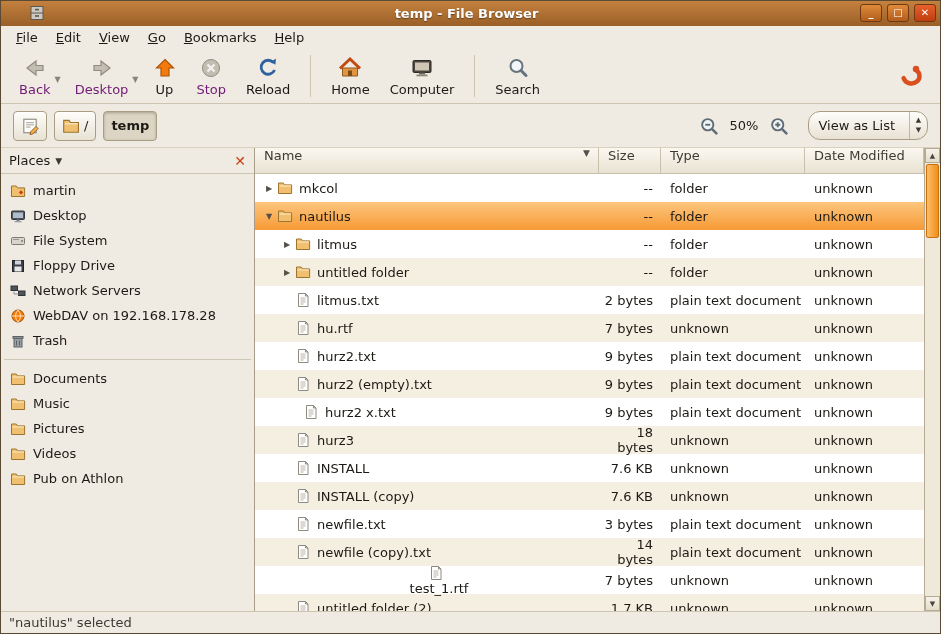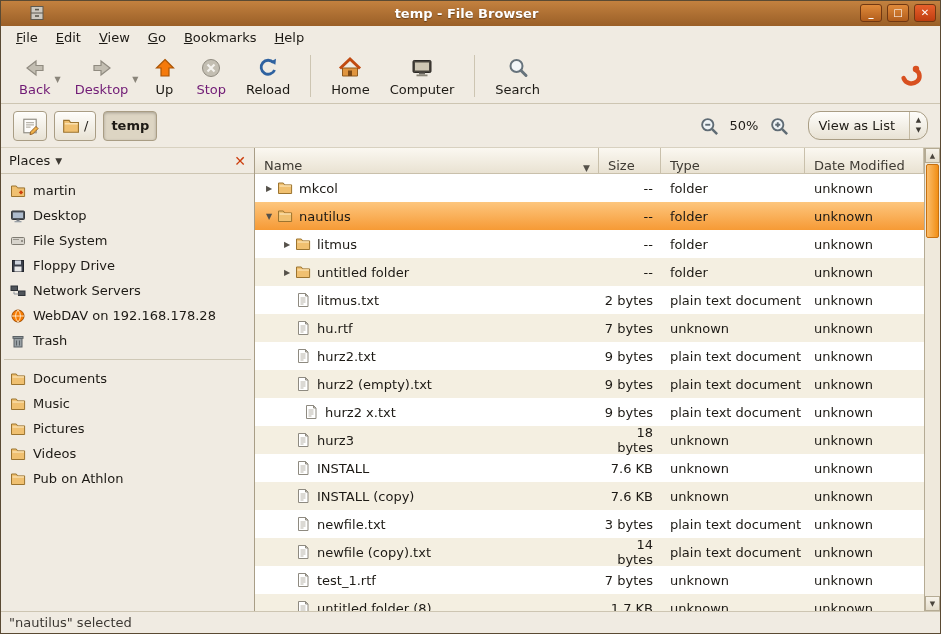--- a/index.html
+++ b/index.html
@@ -51,21 +51,21 @@
   .places-header{height:26px;flex:0 0 auto;display:flex;align-items:center;gap:5px;padding:0 8px;border-bottom:1px solid #cdc5b2;}
   .places-arrow{font-size:9px;color:#3e3a33;}
   .places-close{margin-left:auto;color:#cc3d0c;font-weight:bold;font-size:14px;}
   .side-list{flex:1;overflow:hidden;padding-top:4px;}
   .side-item{height:25px;display:flex;align-items:center;gap:7px;padding-left:9px;}
   .side-icon{width:16px;height:16px;flex:0 0 auto;}
   .side-sep{height:1px;background:#cfc8b6;margin:6px 3px;}
 
   .content{flex:1 1 auto;position:relative;background:#fff;display:flex;flex-direction:column;padding-right:16px;min-width:0;}
   .list-header{height:26px;flex:0 0 auto;display:flex;}
-  .hcell{border-right:1px solid #c9c0ab;border-bottom:1px solid #c9c0ab;background:linear-gradient(180deg,#fbf8f1,#e9e2d2);display:flex;align-items:flex-end;padding:0 9px;color:#3e3a33;position:relative;}
+  .hcell{border-right:1px solid #c9c0ab;border-bottom:1px solid #c9c0ab;background:linear-gradient(180deg,#fbf8f1,#e9e2d2);display:flex;align-items:flex-start;padding:0 9px;color:#3e3a33;position:relative;}
   .col-name{width:344px;}
   .col-size{width:62px;}
   .col-type{width:144px;}
   .col-date{flex:1;}
   .sort-arrow{position:absolute;right:8px;font-size:9px;color:#55514a;}
 
   .rows{flex:1;overflow:hidden;}
   .row{height:28px;display:flex;align-items:center;background:#fff;}
   .row.alt{background:#f4efe1;}
   .row.selected{background:linear-gradient(180deg,#fdc67e,#f69a35);}
@@ -608,21 +608,21 @@
                   <path d="M5.5 6 h5 M5.5 8 h5 M5.5 10 h5 M5.5 12 h3" stroke="#b7b3a9"></path>
                 </svg>
               </span>
               <span>newfile (copy).txt</span>
             </div>
             <div class="c-size">14 bytes</div>
             <div class="c-type">plain text document</div>
             <div class="c-date">unknown</div>
           </div>
           <div class="row">
-            <div class="c-name" style="padding-left: 24px;">
+            <div class="c-name" style="padding-left: 24px; flex-direction: column;">
               <span class="expander"></span>
               <span class="ricon">
                 <svg viewBox="0 0 16 16">
                   <path d="M3.5 1.5 h7 l2.5 2.5 v10.5 h-9.5z" fill="#fff" stroke="#8e8a80"></path>
                   <path d="M10.5 1.5 v2.5 h2.5z" fill="#d9d5cb" stroke="#8e8a80"></path>
                   <path d="M5.5 6 h5 M5.5 8 h5 M5.5 10 h5 M5.5 12 h3" stroke="#b7b3a9"></path>
                 </svg>
               </span>
               <span>test_1.rtf</span>
             </div>
@@ -633,21 +633,21 @@
           <div class="row alt">
             <div class="c-name" style="padding-left: 24px;">
               <span class="expander"></span>
               <span class="ricon">
                 <svg viewBox="0 0 16 16">
                   <path d="M3.5 1.5 h7 l2.5 2.5 v10.5 h-9.5z" fill="#fff" stroke="#8e8a80"></path>
                   <path d="M10.5 1.5 v2.5 h2.5z" fill="#d9d5cb" stroke="#8e8a80"></path>
                   <path d="M5.5 6 h5 M5.5 8 h5 M5.5 10 h5 M5.5 12 h3" stroke="#b7b3a9"></path>
                 </svg>
               </span>
-              <span>untitled folder (8)</span>
+              <span>untitled folder (2)</span>
             </div>
             <div class="c-size">1.7 KB</div>
             <div class="c-type">unknown</div>
             <div class="c-date">unknown</div>
           </div>
         </div>
       <div class="vscroll">
         <div class="vs-btn up">▲</div>
         <div class="vs-thumb"></div>
         <div class="vs-btn down">▼</div>

